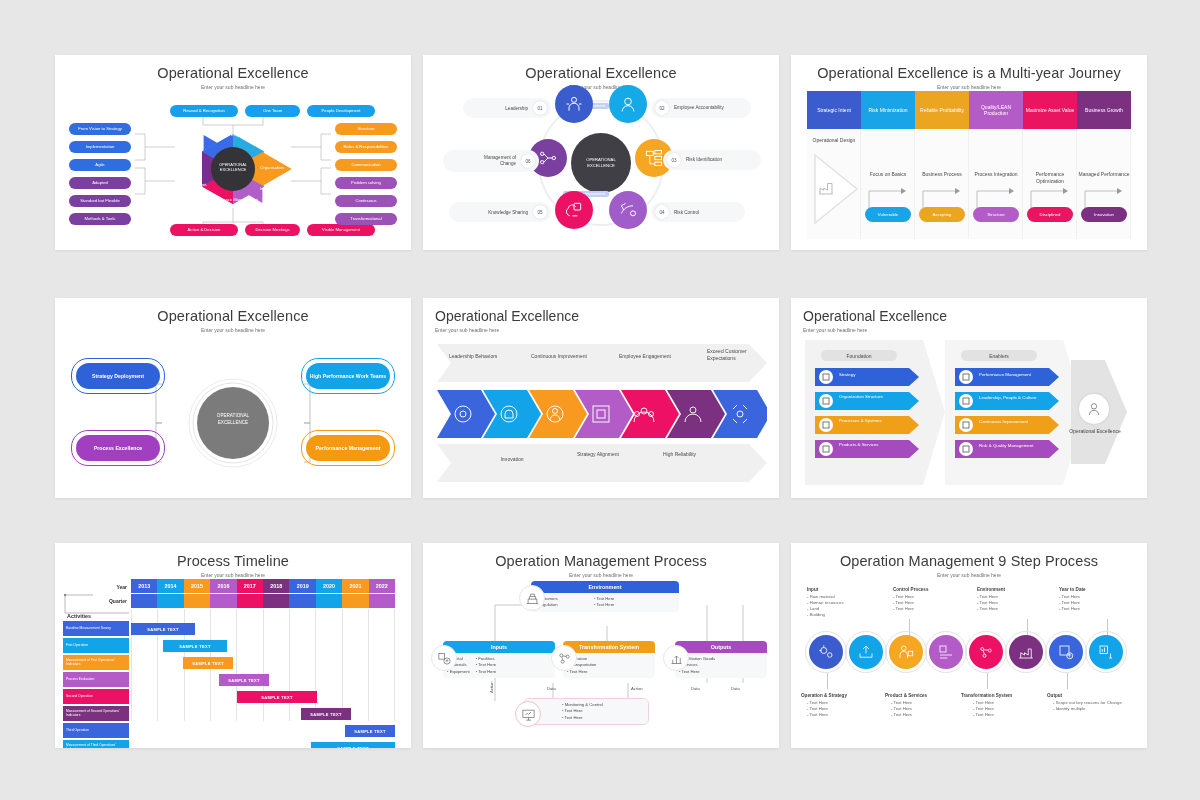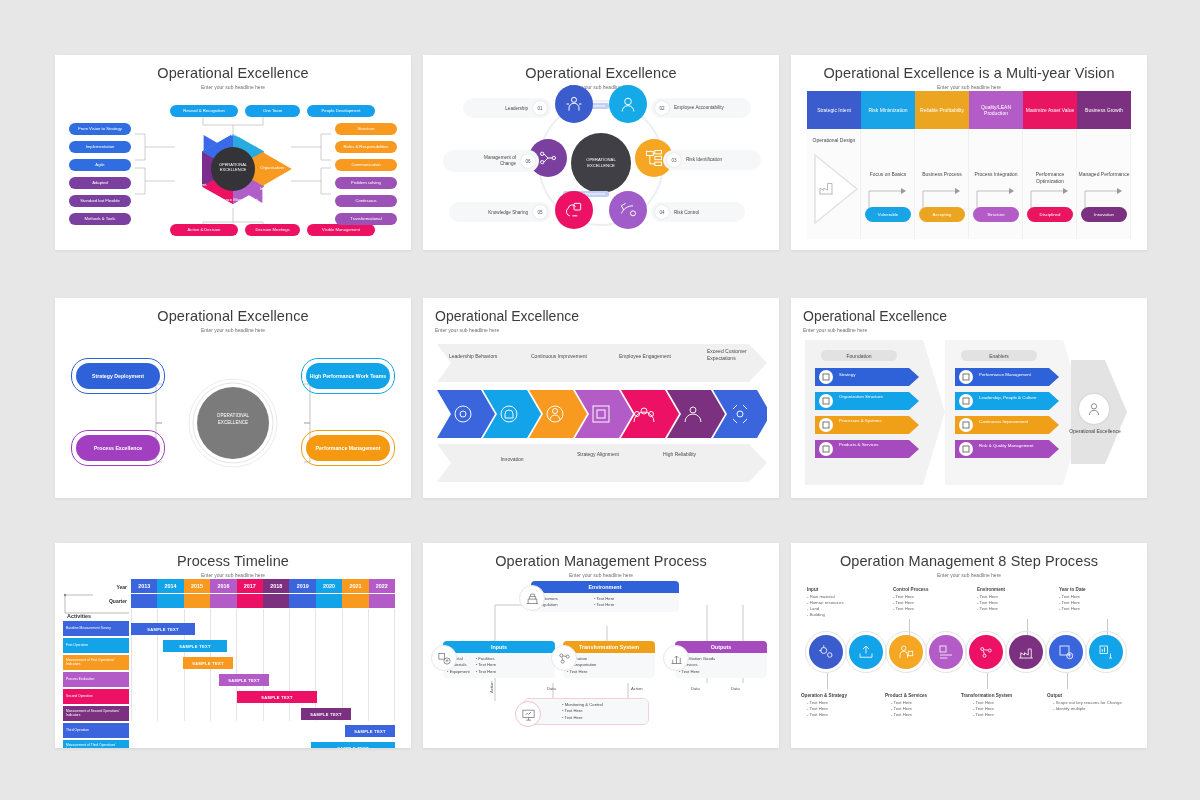--- a/index.html
+++ b/index.html
@@ -287,21 +287,21 @@
       <span style="margin-right:5px">Knowledge Sharing</span>
       <span class="numcircle">05</span>
     </div>
     <div class="numbadge" style="left:20px;top:95px;width:96px;height:22px;justify-content:flex-end;padding-right:4px">
       <span style="margin-right:5px;text-align:right;width:48px;line-height:1.3">Management of Change</span>
       <span class="numcircle">06</span>
     </div>
   </div>
 
   <div class="slide s3">
-    <div class="title-c">Operational Excellence is a Multi-year Vision</div>
+    <div class="title-c">Operational Excellence is a Multi-year Journey</div>
     <div class="sub-c">Enter your sub headline here</div>
 
     <div class="col3" style="left:16px"></div>
     <div class="col3" style="left:70px"></div>
     <div class="col3" style="left:124px"></div>
     <div class="col3" style="left:178px"></div>
     <div class="col3" style="left:232px"></div>
     <div class="col3" style="left:286px"></div>
 
     <div class="head3" style="left:16px;background:#3a5ccc">Strategic Intent</div>
@@ -699,21 +699,21 @@
     <div class="gantt" style="left:108px;top:97px;width:64px;background:#12a3e8">SAMPLE TEXT</div>
     <div class="gantt" style="left:128px;top:114px;width:50px;background:#f79a1f">SAMPLE TEXT</div>
     <div class="gantt" style="left:164px;top:131px;width:50px;background:#b35cc8">SAMPLE TEXT</div>
     <div class="gantt" style="left:182px;top:148px;width:80px;background:#ec1165">SAMPLE TEXT</div>
     <div class="gantt" style="left:246px;top:165px;width:50px;background:#7b3180">SAMPLE TEXT</div>
     <div class="gantt" style="left:290px;top:182px;width:50px;background:#3a65dd">SAMPLE TEXT</div>
     <div class="gantt" style="left:256px;top:199px;width:84px;background:#12a3e8">SAMPLE TEXT</div>
   </div>
 
   <div class="slide s9">
-    <div class="title-c">Operation Management 8 Step Process</div>
+    <div class="title-c">Operation Management 9 Step Process</div>
     <div class="sub-c">Enter your sub headline here</div>
 
     <div class="blk9" style="left:16px;top:44px">
       <div class="h">Input</div>
       <ul>
         <li>Raw material</li>
         <li>Human resources</li>
         <li>Land</li>
         <li>Building</li>
       </ul>

